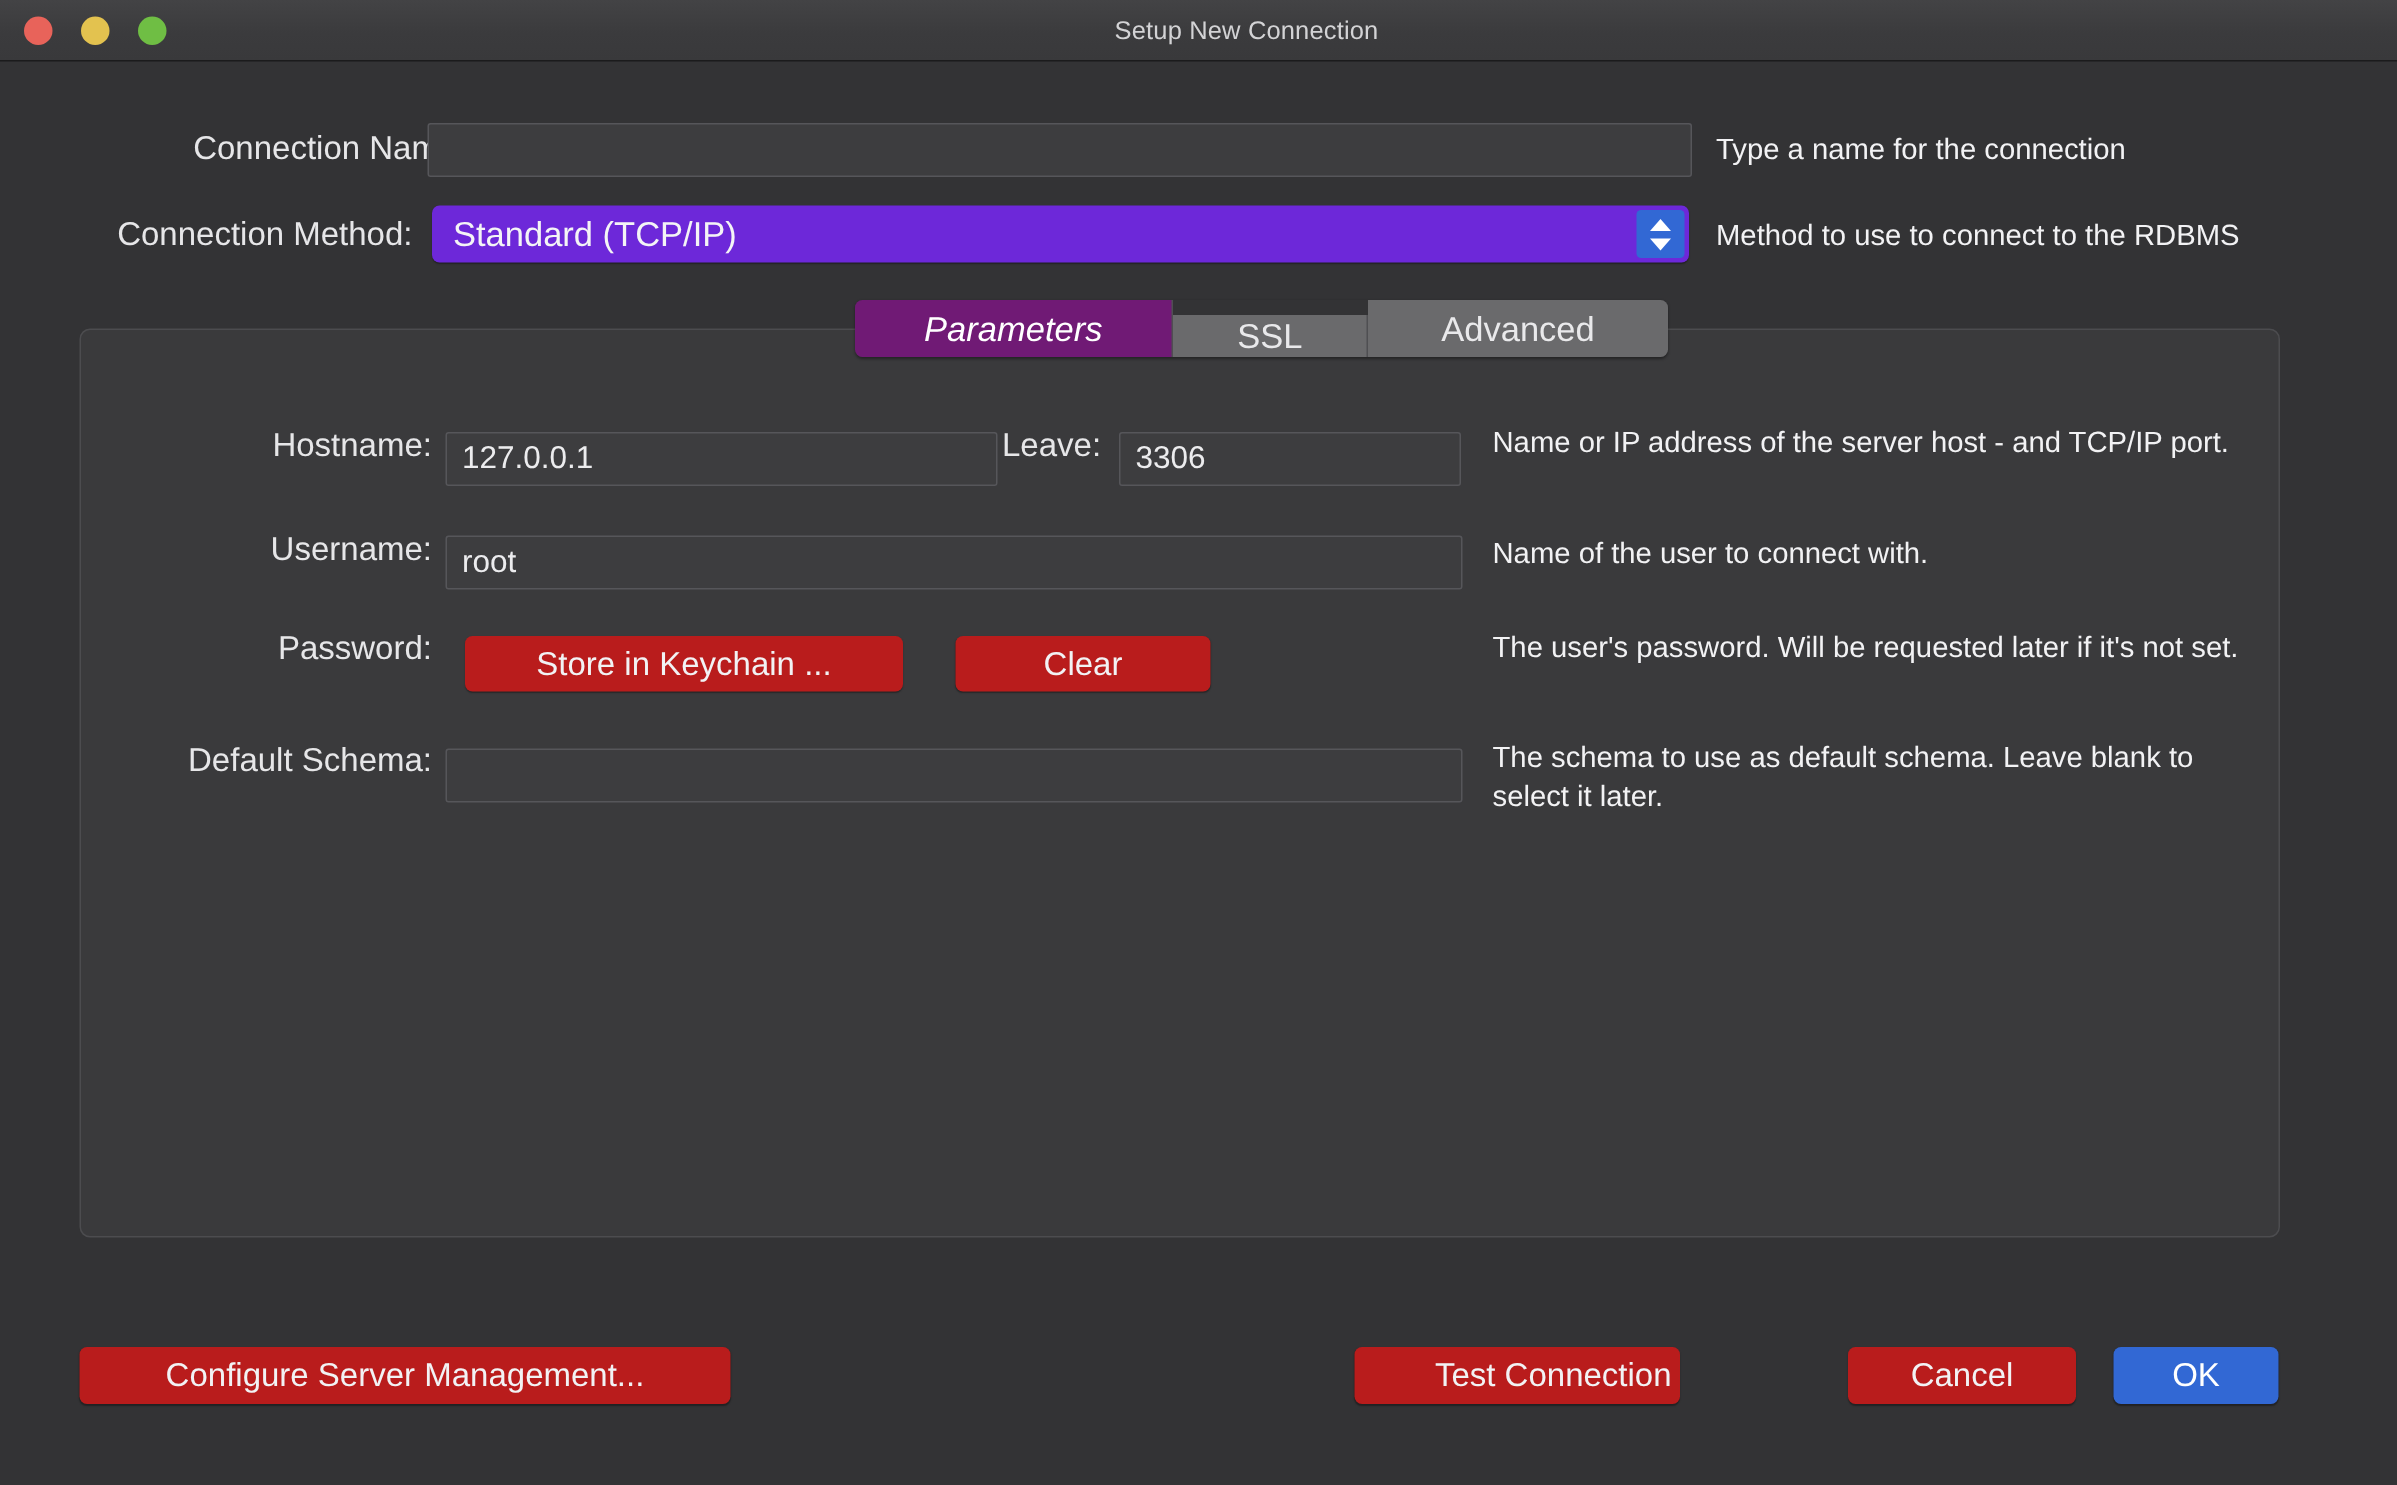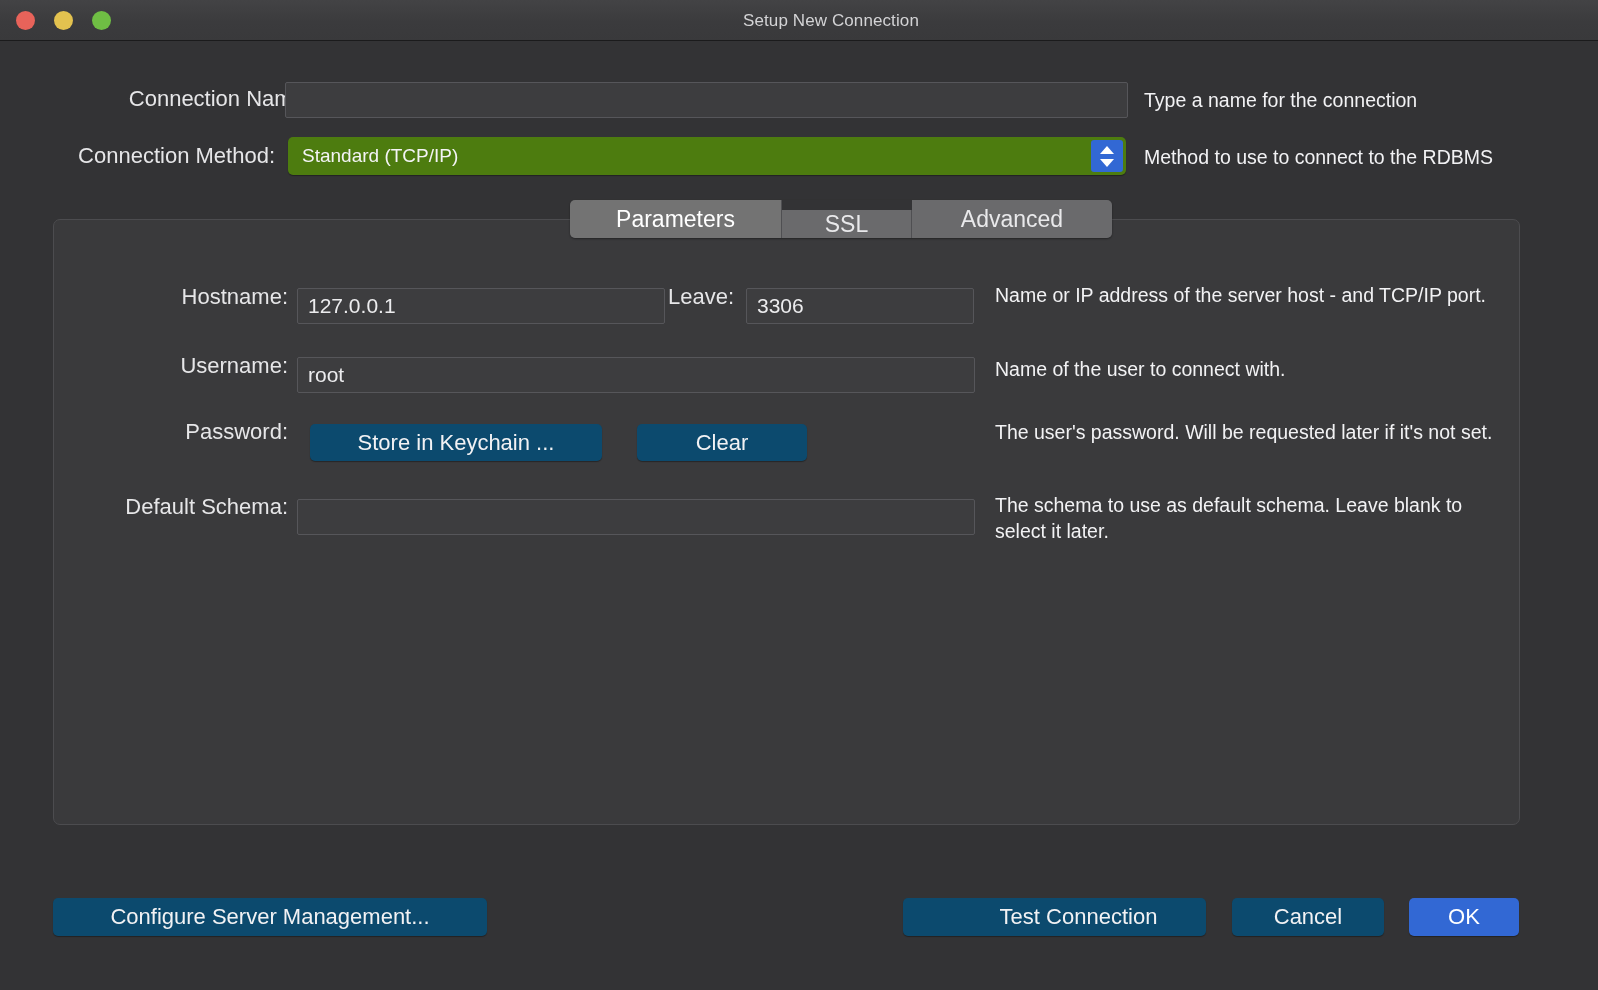--- a/index.html
+++ b/index.html
@@ -84,25 +84,25 @@
     font-family: "Liberation Sans", sans-serif;
     font-size: 21px;
     padding: 0 10px;
     outline: none;
   }
   .tfield::placeholder { color: #8d8d91; }
 
   
   .popup {
     position: absolute;
-    background: #4d7c0f;
+    background: #6d28d9;
     border-radius: 5px;
     box-sizing: border-box;
     color: #f4f4f6;
-    font-size: 19px;
+    font-size: 23px;
     display: flex;
     align-items: center;
     padding-left: 14px;
     box-shadow: 0 1px 1px rgba(0,0,0,0.35);
     cursor: default;
   }
   .popup .stepper {
     position: absolute;
     right: 3px; top: 3px;
     width: 32px;
@@ -140,39 +140,40 @@
     justify-content: center;
     font-size: 23px;
     color: #e9e9eb;
     background: #6a6a6c;
     border-right: 1px solid #4f4f52;
     cursor: default;
     padding: 0 18px;
   }
   .tab:last-child { border-right: none; }
   .tab.active {
-    background: #737373;
+    background: #701a75;
     color: #ffffff;
+    font-style: italic;
   }
 
   
   #panel {
     position: absolute;
     left: 53px; top: 219px;
     width: 1467px; height: 606px;
     background: #3a3a3c;
     border: 1px solid #4c4c4f;
     border-radius: 7px;
     box-sizing: border-box;
   }
 
   
   .btn {
     position: absolute;
-    background: #0c4a6e;
+    background: #b91c1c;
     border: none;
     border-radius: 5px;
     color: #f2f2f4;
     font-family: "Liberation Sans", sans-serif;
     font-size: 22px;
     box-shadow: 0 1px 1px rgba(0,0,0,0.35);
     cursor: default;
     padding: 0;
   }
   .btn.primary { background: #3268d4; color: #ffffff; }
@@ -226,17 +227,17 @@
   <div class="form-label" style="position:absolute; left:0px; top:419px; width:288px;">Password:</div>
   <button class="btn" style="left:310px; top:424px; width:292px; height:37px;">Store in Keychain ...</button>
   <button class="btn" style="left:637px; top:424px; width:170px; height:37px;">Clear</button>
   <div class="hint" style="position:absolute; left:995px; top:419px; width:500px;">The user's password. Will be requested later if it's not set.</div>
 
   <div class="form-label" style="position:absolute; left:0px; top:494px; width:288px;">Default Schema:</div>
   <input class="tfield" type="text" style="position: absolute; left: 297px; top: 499px; width: 678px; height: 36px;" value="">
   <div class="hint" style="position:absolute; left:995px; top:492px; width:500px;">The schema to use as default schema. Leave blank to select it later.</div>
 
   <button class="btn" style="left:53px; top:898px; width:434px; height:38px;">Configure Server Management...</button>
-  <button class="btn" style="left:903px; top:898px; width:303px; height:38px;padding-left:48px;">Test Connection</button>
+  <button class="btn" style="left:903px; top:898px; width:217px; height:38px;padding-left:48px;">Test Connection</button>
   <button class="btn" style="left:1232px; top:898px; width:152px; height:38px;">Cancel</button>
   <button class="btn primary" style="left:1409px; top:898px; width:110px; height:38px;">OK</button>
 
 </div>
 
 </body></html>

